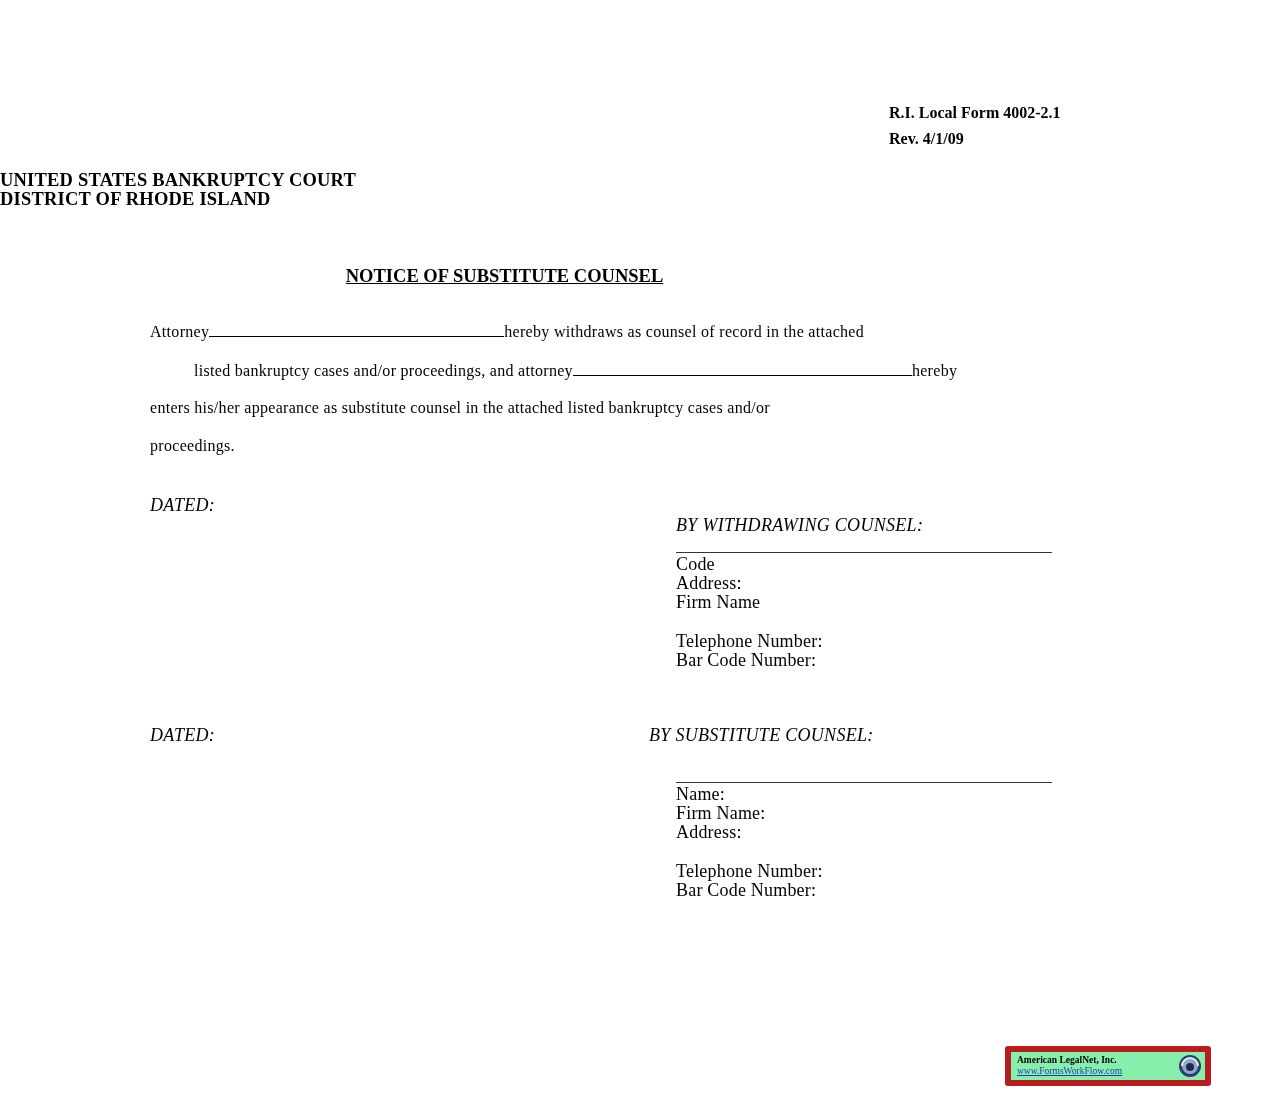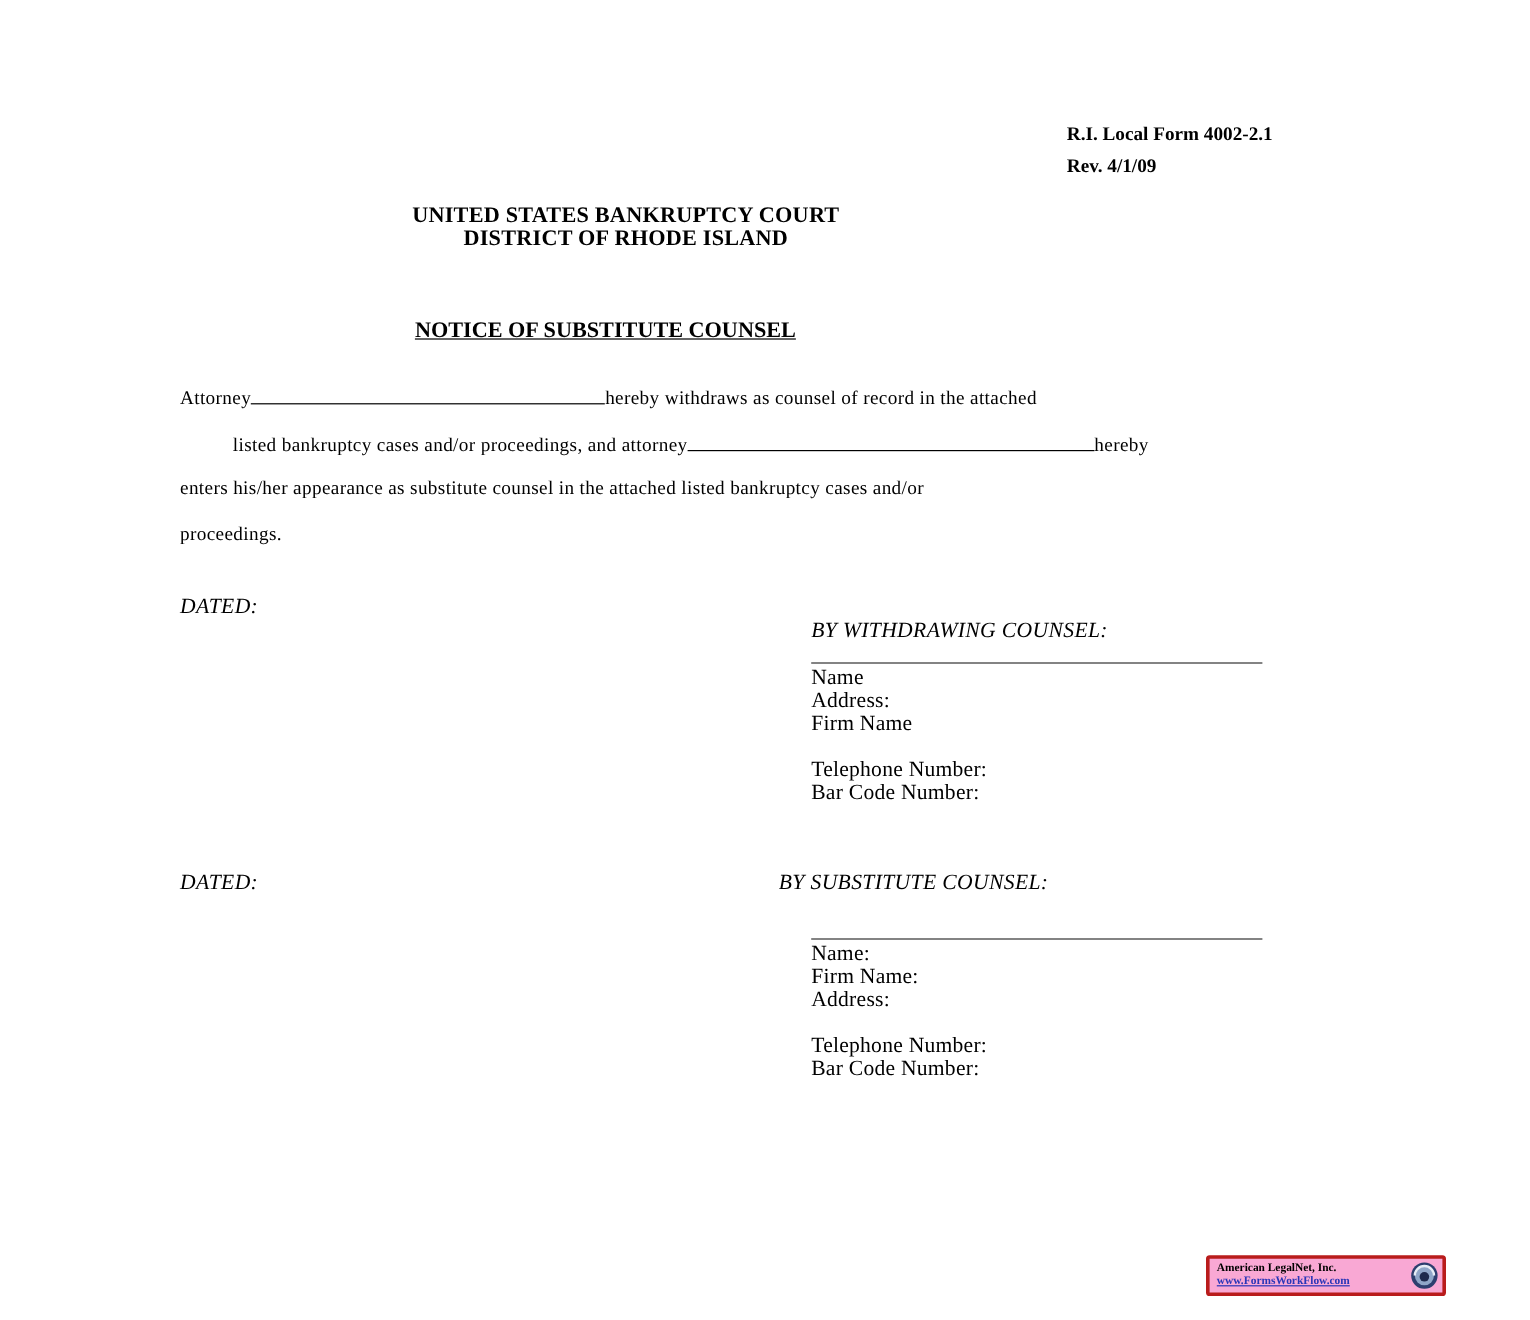--- a/index.html
+++ b/index.html
@@ -2,33 +2,33 @@
 <html><head>
   <meta charset="utf-8">
   <style>
     html, body { margin: 0; padding: 0; background: #ffffff; }
     body {
       width: 1275px; height: 1100px; position: relative; overflow: hidden;
       font-family: "Liberation Serif", "DejaVu Serif", serif; color: #000;
     }
     .abs { position: absolute; white-space: nowrap; }
     .formref { left: 889px; font-weight: bold; font-size: 16px; }
-    .court { left: 0; width: 1043px; text-align: center; font-weight: bold; font-size: 18.5px; letter-spacing: 0.2px; }
+    .court { left: 0; width: 1043px; font-weight: bold; font-size: 18.5px; letter-spacing: 0.2px; }
     .title { left: 0; width: 1009px; text-align: center; font-weight: bold; font-size: 18.5px; text-decoration: underline; }
     .body-line { left: 150px; font-size: 16px; letter-spacing: 0.3px; }
     .blank { display: inline-block; border-bottom: 1.2px solid #000; height: 14px; vertical-align: baseline; }
     .label { font-size: 18px; letter-spacing: 0.3px; font-style: italic; }
     .sig-line { position: absolute; left: 676px; width: 376px; border-top: 1.3px solid #333; }
     .field { left: 676px; font-size: 18px; letter-spacing: 0.2px; line-height: 19px; }
     .badge {
       position: absolute; left: 1005px; top: 1046px; width: 194px; height: 28px;
-      border: 3px solid #b91c1c; border-radius: 3px; background: #f9a8d4;
+      border: 6px solid #b91c1c; border-radius: 3px; background: #86efac;
     }
     .badge-name { position: absolute; left: 6px; top: 3px; font-size: 9.5px; font-weight: bold; font-family: "Liberation Serif", serif; }
-    .badge-url { position: absolute; left: 6px; top: 14px; font-size: 9.5px; color: #2a36b8; text-decoration: underline; font-family: "Liberation Serif", serif; font-weight: bold; }
+    .badge-url { position: absolute; left: 6px; top: 14px; font-size: 9.5px; color: #2a36b8; text-decoration: underline; font-family: "Liberation Serif", serif; }
     .badge-logo { position: absolute; right: 3px; top: 2px; width: 24px; height: 24px; }
   </style>
 </head>
 <body>
 
 <div class="abs formref" style="top:104px;">R.I. Local Form 4002-2.1</div>
 <div class="abs formref" style="top:130px;">Rev. 4/1/09</div>
 
 <div class="abs court" style="top:170px;">UNITED STATES BANKRUPTCY COURT</div>
 <div class="abs court" style="top:189px;">DISTRICT OF RHODE ISLAND</div>
@@ -40,21 +40,21 @@
 </div>
 <div class="abs body-line" style="top:361px;margin-left:44px;">
   <span>listed bankruptcy cases and/or proceedings, and attorney</span><span class="blank" style="width:339px;"></span><span>hereby</span>
 </div>
 <div class="abs body-line" style="top:399px;">enters his/her appearance as substitute counsel in the attached listed bankruptcy cases and/or</div>
 <div class="abs body-line" style="top:437px;">proceedings.</div>
 
 <div class="abs label" style="left:150px; top:495px;">DATED:</div>
 <div class="abs label" style="left:676px; top:495px;margin-top:20px;">BY WITHDRAWING COUNSEL:</div>
 <div class="sig-line" style="top:552px;"></div>
-<div class="abs field" style="top:555px;">Name</div>
+<div class="abs field" style="top:555px;">Code</div>
 <div class="abs field" style="top:574px;">Address:</div>
 <div class="abs field" style="top:593px;">Firm Name</div>
 <div class="abs field" style="top:632px;">Telephone Number:</div>
 <div class="abs field" style="top:651px;">Bar Code Number:</div>
 
 <div class="abs label" style="left:150px; top:725px;">DATED:</div>
 <div class="abs label" style="left:649px; top:725px;">BY SUBSTITUTE COUNSEL:</div>
 <div class="sig-line" style="top:782px;"></div>
 <div class="abs field" style="top:785px;">Name:</div>
 <div class="abs field" style="top:804px;">Firm Name:</div>

